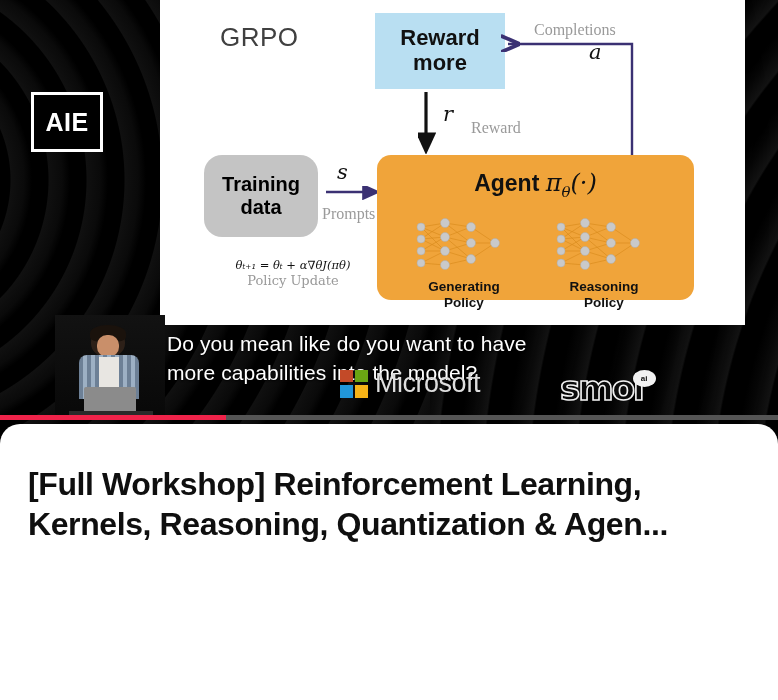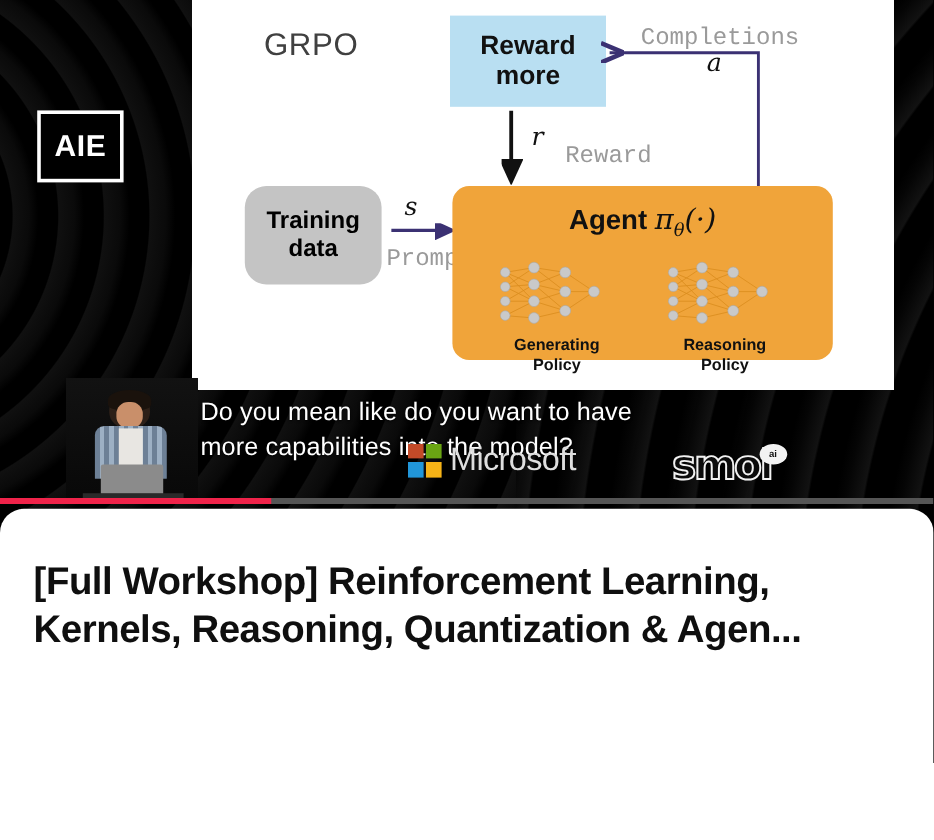--- a/index.html
+++ b/index.html
@@ -102,21 +102,21 @@
   }
 
   .formula {
     position:absolute; left:48px; top:258px; width:170px; text-align:center;
     font-family:"DejaVu Serif", serif;
   }
   .formula .eq { font-size:11.5px; font-style:italic; color:#111; white-space:nowrap; }
   .formula .cap { font-size:13px; color:#999; margin-top:1px; }
 
   .lbl-gray {
-    position:absolute; color:#9a9a9a; font-family:Liberation Mono, monospace; font-size:20px;
+    position:absolute; color:#9a9a9a; font-family:Liberation Serif, serif; font-size:16px;
   }
   .lbl-italic {
     position:absolute; color:#111; font-family:"DejaVu Serif", serif;
     font-style:italic; font-size:21px;
   }
 
   
   .speaker-cam {
     position:absolute; left:55px; top:315px; width:110px; height:105px;
     overflow:hidden; background:#0a0a0a;
@@ -297,20 +297,24 @@
                 <circle cx="84" cy="26" r="4.5"></circle>
               </g>
             </svg>
             <div class="nn-label">
               <div>Reasoning</div>
               <div>Policy</div>
             </div>
           </div>
         </div>
 
+        <div class="formula">
+          <div class="eq">θₜ₊₁ = θₜ + α∇θJ(πθ)</div>
+          <div class="cap">Policy Update</div>
+        </div>
 
       </div>
     </div>
 
     <div class="speaker-cam">
       <div class="cam-wall"></div>
       <div class="cam-head"></div>
       <div class="cam-hair"></div>
       <div class="cam-face"></div>
       <div class="cam-shirt"></div>

